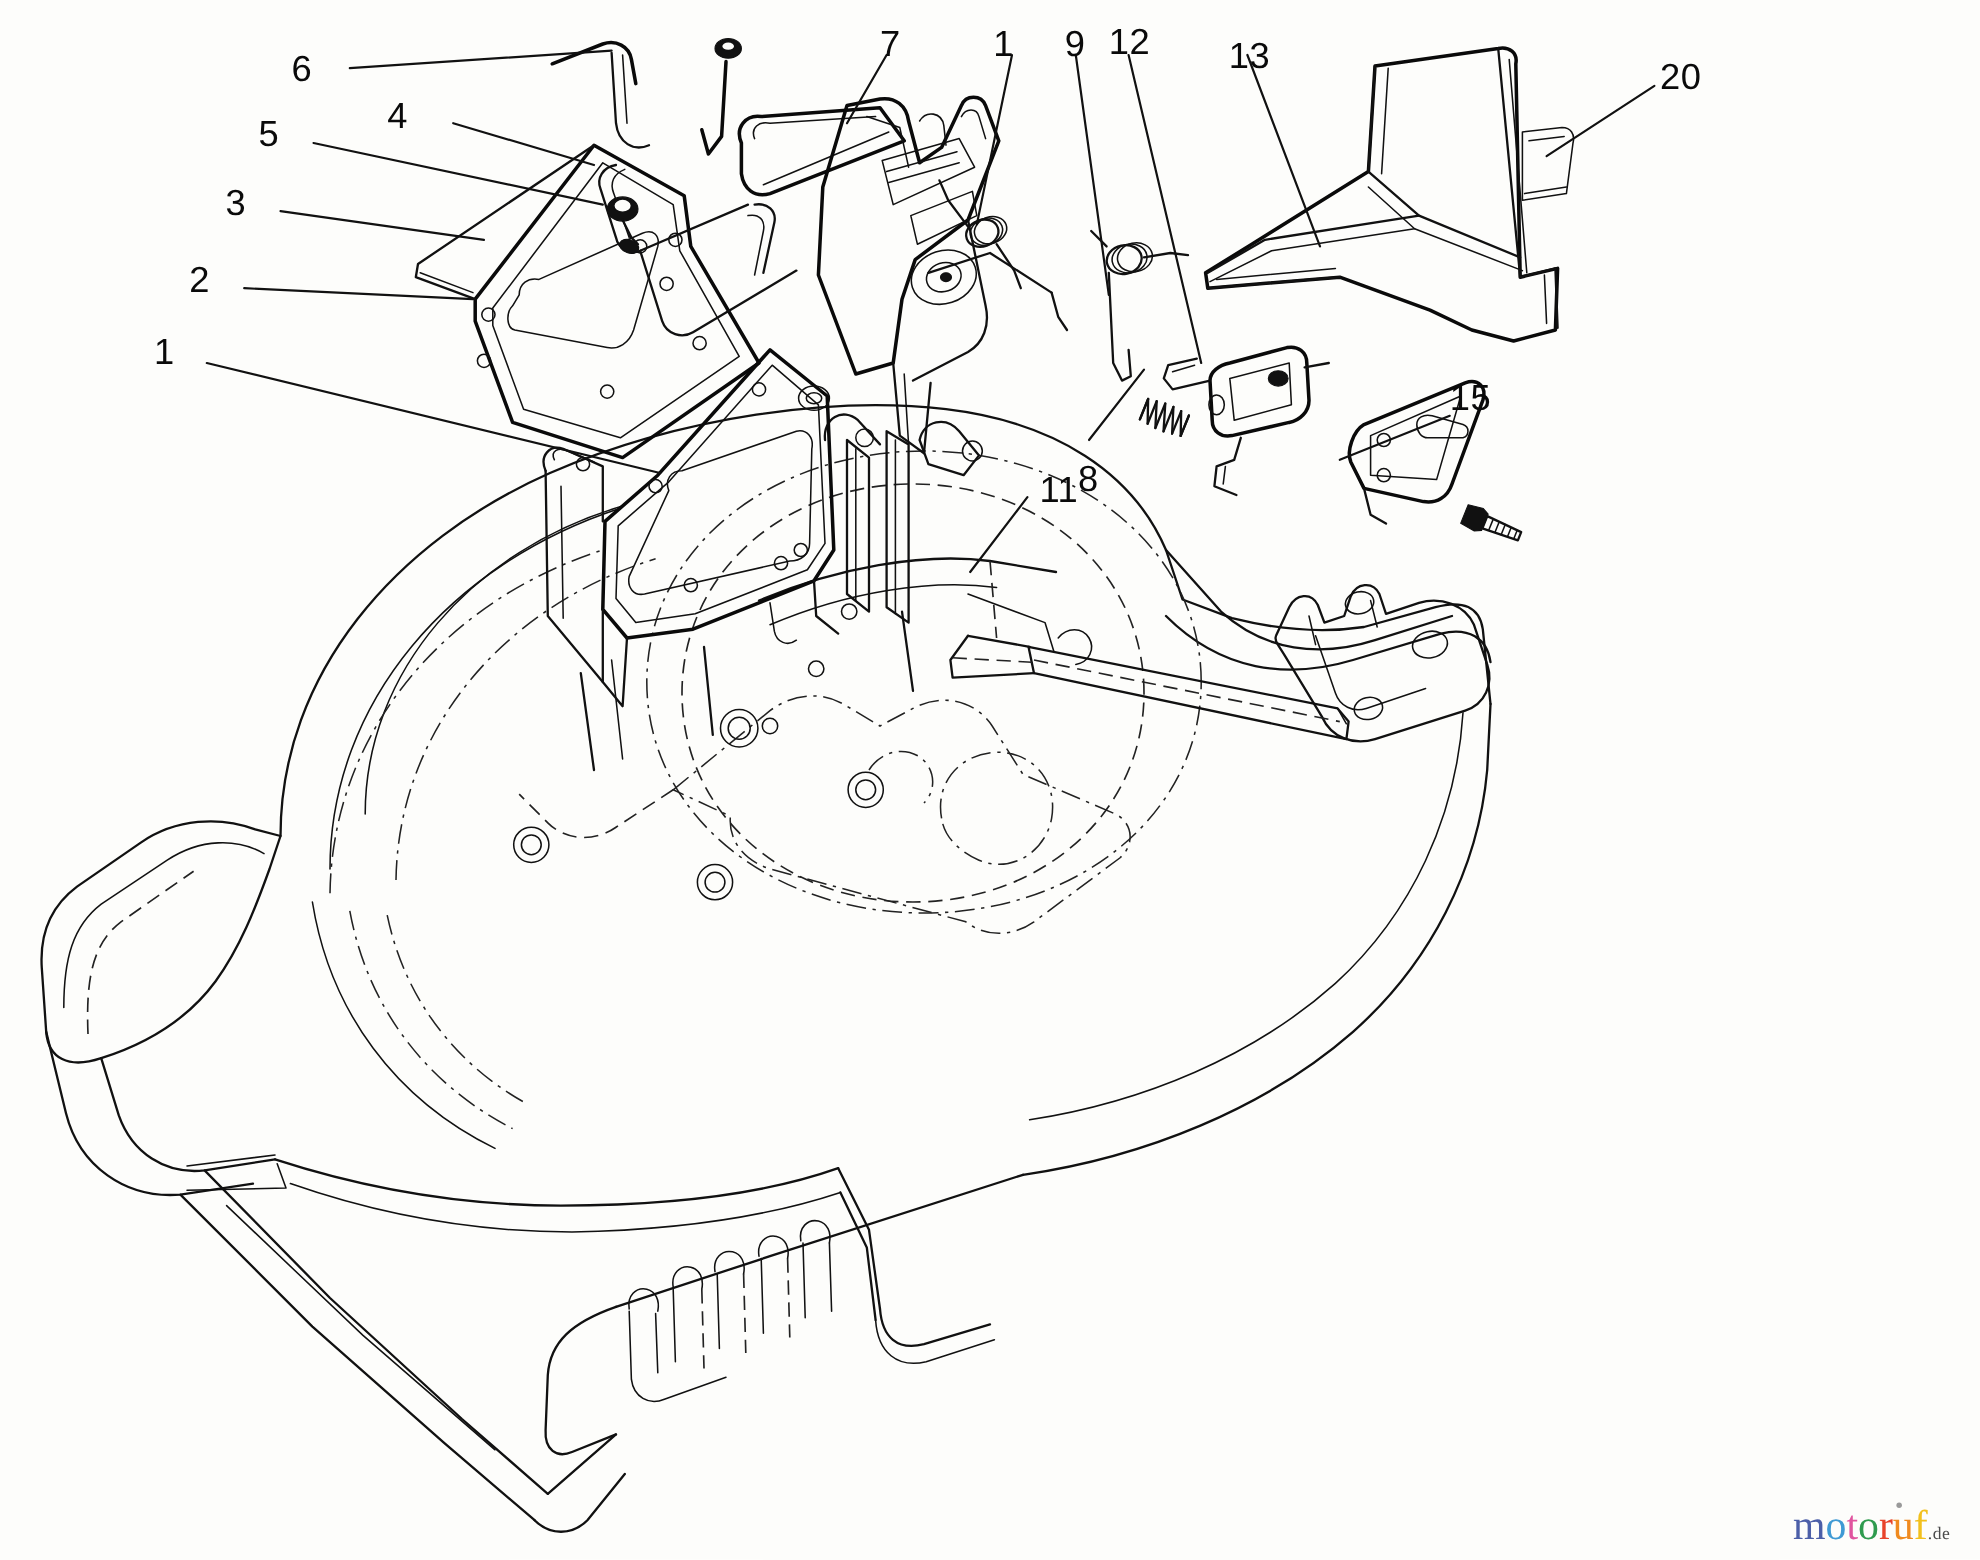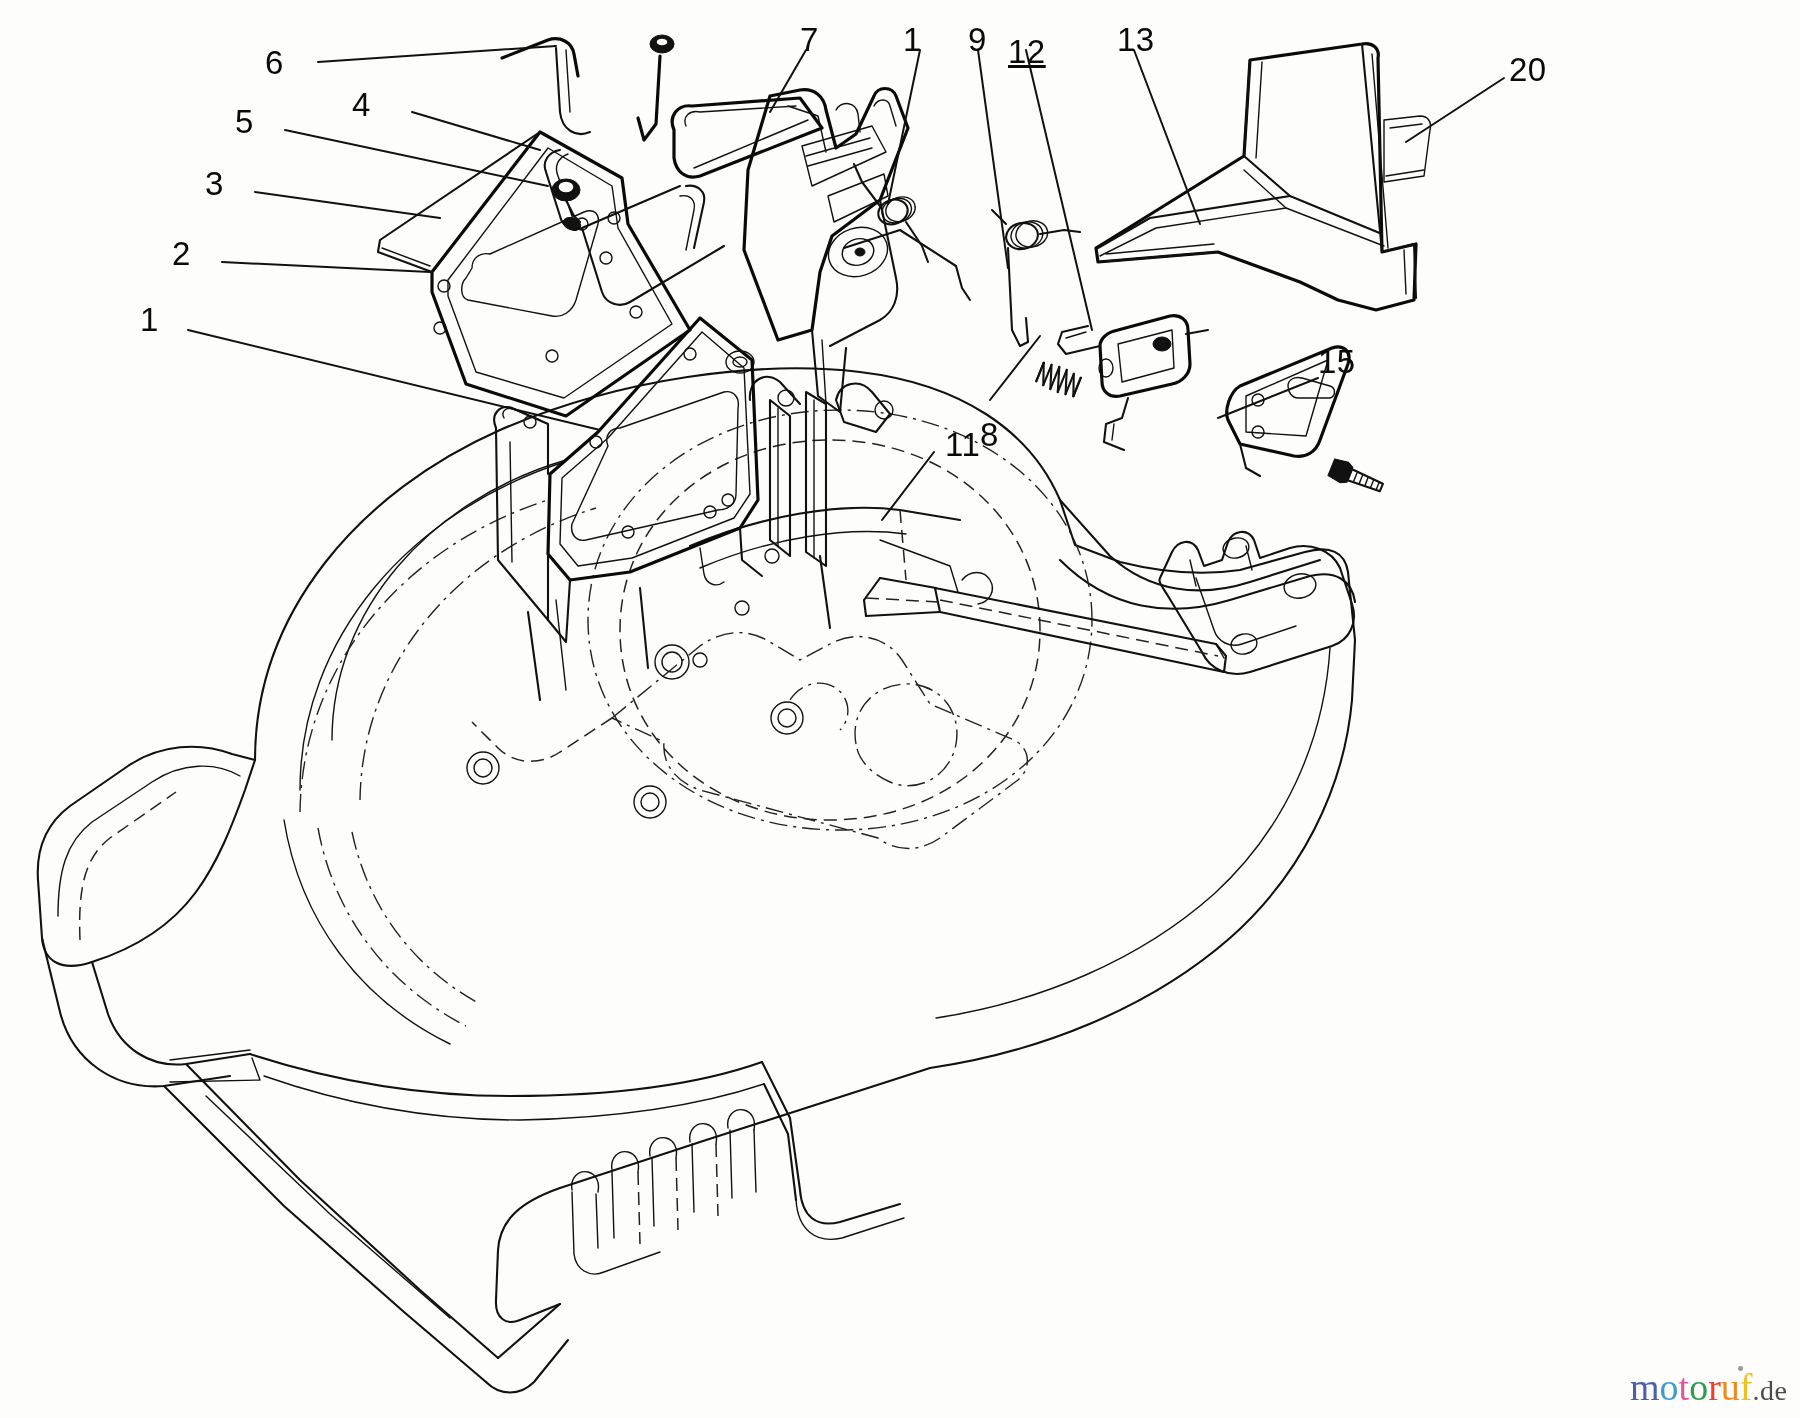--- a/index.html
+++ b/index.html
@@ -37,21 +37,21 @@
     left: 1630px;
     top: 1368px;
     font-family: "Liberation Serif", serif;
     font-size: 38px;
     line-height: 1;
     white-space: nowrap;
     user-select: none;
   }
   #watermark .wm-ch { font-weight: 400; }
   #watermark .wm-de {
-    font-size: 28px;
+    font-size: 16px;
     color: #4a4a4a;
     letter-spacing: 0.5px;
   }
   #watermark .wm-dot {
     position: absolute;
     right: 44px;
     top: -2px;
     width: 5px;
     height: 5px;
     border-radius: 50%;
@@ -483,22 +483,22 @@
   <div class="callout-label" style="left:172px;  top:237px;">2</div>
   <div class="callout-label" style="left:205px;  top:167px;">3</div>
   <div class="callout-label" style="left:352px;  top:88px;">4</div>
   <div class="callout-label" style="left:235px;  top:105px;">5</div>
   <div class="callout-label" style="left:265px;  top:46px;">6</div>
   <div class="callout-label" style="left:800px;  top:23px;">7</div>
   <div class="callout-label" style="left:980px;  top:418px;">8</div>
   <div class="callout-label" style="left:968px;  top:23px;">9</div>
   <div class="callout-label" style="left:903px;  top:23px;">1</div>
   <div class="callout-label" style="left:925px;  top:428px;margin-left:20px;">11</div>
-  <div class="callout-label" style="left:1008px; top:35px;text-decoration:underline;">12</div>
-  <div class="callout-label" style="left:1117px; top:23px;">13</div>
+  <div class="callout-label" style="left:1008px; top:21px;">12</div>
+  <div class="callout-label" style="left:1117px; top:34px;">13</div>
   <div class="callout-label" style="left:1509px; top:53px;">20</div>
   <div class="callout-label" style="left:1318px; top:345px;">15</div>
 
   <div id="watermark">
     <span class="wm-dot"></span><span class="wm-ch" style="color:#4c5fa8">m</span><span class="wm-ch" style="color:#3f9ad4">o</span><span class="wm-ch" style="color:#e0559f">t</span><span class="wm-ch" style="color:#2f9b4e">o</span><span class="wm-ch" style="color:#e8432b">r</span><span class="wm-ch" style="color:#f08a1e">u</span><span class="wm-ch" style="color:#f2c01d">f</span><span class="wm-de">.de</span>
   </div>
 
 </div>
 
 </body></html>

